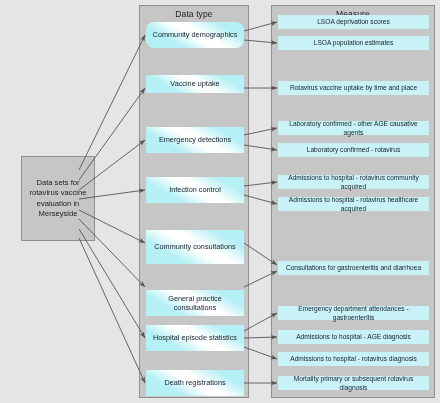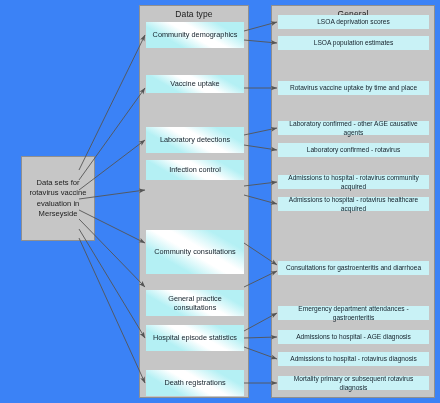--- a/index.html
+++ b/index.html
@@ -4,21 +4,21 @@
 <style>
   html,body{margin:0;padding:0;background:#ffffff;}
   body{
     font-family:"Liberation Sans", sans-serif;
     -webkit-font-smoothing:antialiased;
   }
   #canvas{
     position:relative;
     width:440px;
     height:403px;
-    background:#3b82f6;
+    background:#e5e5e5;
     overflow:hidden;
   }
   svg.edges{
     position:absolute;
     left:0; top:0;
     width:440px; height:403px;
     pointer-events:none;
     z-index:5;
   }
   .panel{
@@ -84,21 +84,21 @@
 </head>
 <body>
 
 <div id="canvas">
 
   <div class="panel" style="left:139px; top:5px; width:110px; height:393px;">
     <div class="panel-title">Data type</div>
   </div>
 
   <div class="panel" style="left:271px; top:5px; width:164px; height:393px;">
-    <div class="panel-title">General</div>
+    <div class="panel-title">Measure</div>
   </div>
 
   <div class="source-box" style="left:5px; top:156px; width:74px; height:85px;">
     <span>Data sets for rotavirus vaccine evaluation in Merseyside</span>
   </div>
 
   <svg class="edges" viewBox="0 0 440 403">
     <defs>
       <marker id="ah" markerWidth="7" markerHeight="7" refX="6.2" refY="3" orient="auto" markerUnits="userSpaceOnUse">
         <path d="M0,0.6 L6.4,3 L0,5.4 L1.6,3 Z" fill="#555555"></path>
@@ -130,33 +130,33 @@
       <path d="M244,287 L277,271"></path>
 
       <path d="M244,331 L277,313"></path>
       <path d="M244,338 L277,337"></path>
       <path d="M244,347 L277,359"></path>
 
       <path d="M244,383 L277,383"></path>
     </g>
   </svg>
 
-  <div class="node dtype" style="left:146px; top:22px; width:98px; height:26px;">
+  <div class="node dtype" style="left:146px; top:22px; width:98px; height:26px;border-radius:8px;">
     <span>Community demographics</span>
   </div>
   <div class="node dtype" style="left:146px; top:75px; width:98px; height:18px;">
     <span>Vaccine uptake</span>
   </div>
   <div class="node dtype" style="left:146px; top:127px; width:98px; height:26px;">
-    <span>Laboratory detections</span>
-  </div>
-  <div class="node dtype" style="left:146px; top:160px; width:98px; height:20px;justify-content:center;">
+    <span>Emergency detections</span>
+  </div>
+  <div class="node dtype" style="left:146px; top:177px; width:98px; height:26px;justify-content:center;">
     <span>Infection control</span>
   </div>
-  <div class="node dtype" style="left:146px; top:230px; width:98px; height:44px;align-items:center;">
+  <div class="node dtype" style="left:146px; top:230px; width:98px; height:34px;align-items:center;">
     <span>Community consultations</span>
   </div>
   <div class="node dtype" style="left:146px; top:274px; width:98px; height:26px;margin-top:16px;">
     <span>General practice consultations</span>
   </div>
   <div class="node dtype" style="left:146px; top:370px; width:98px; height:26px;">
     <span>Death registrations</span>
   </div>
   <div class="node dtype" style="left:146px; top:325px; width:98px; height:26px;">
     <span>Hospital episode statistics</span>

